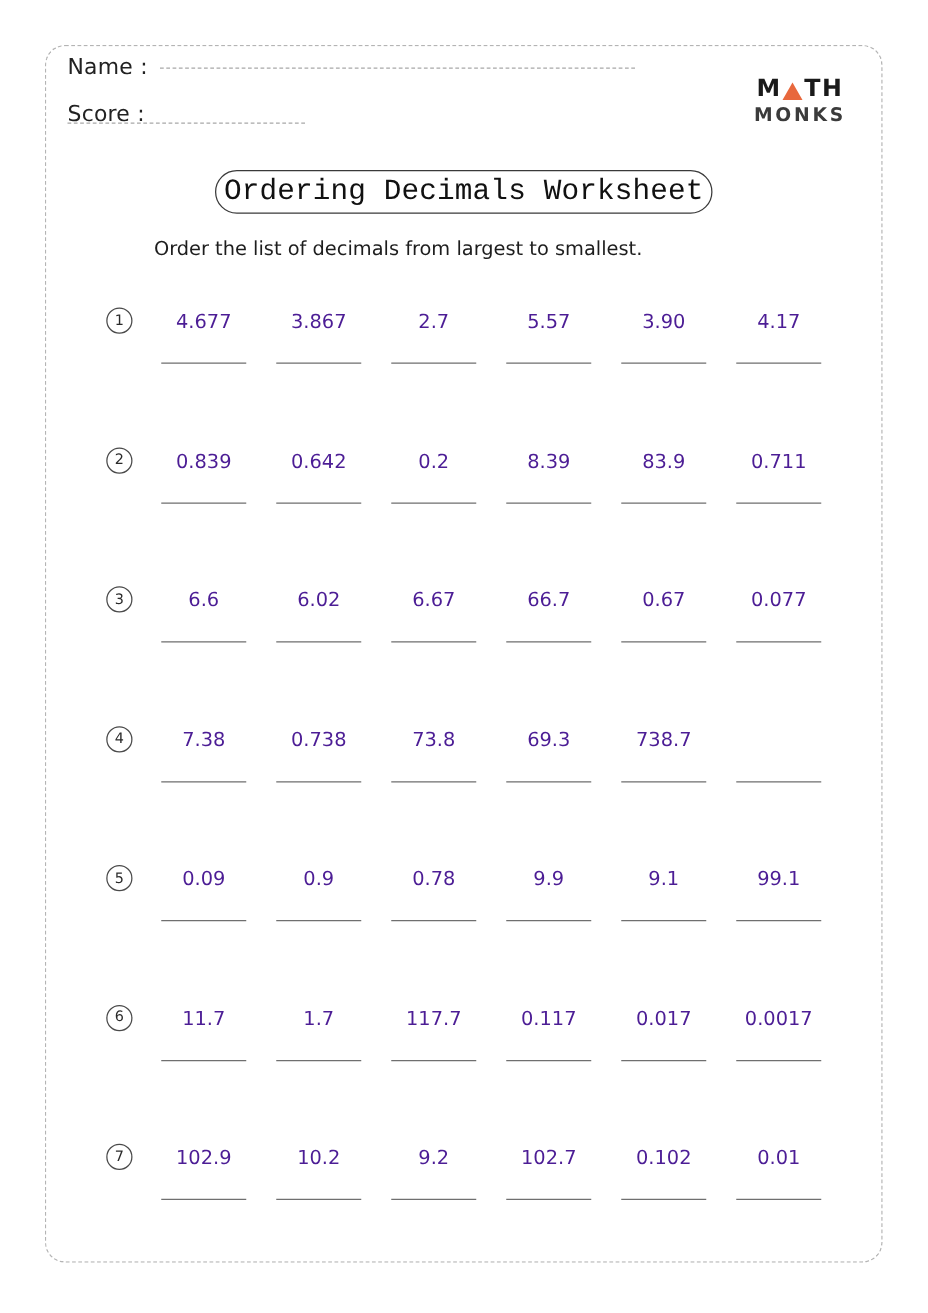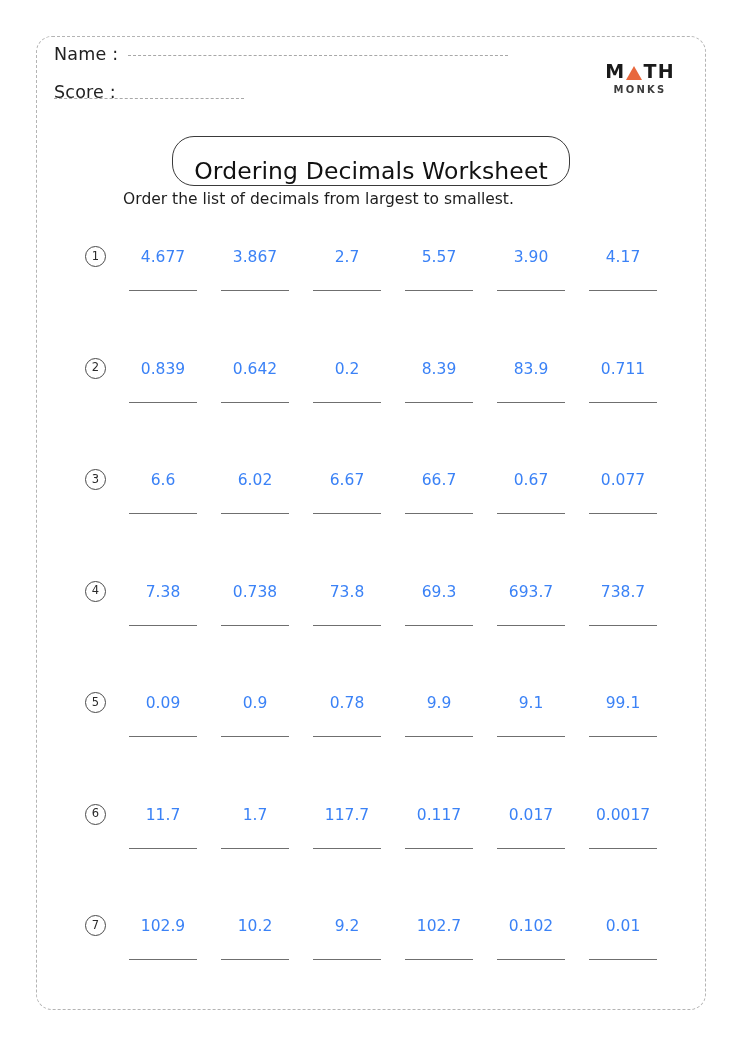--- a/index.html
+++ b/index.html
@@ -95,40 +95,41 @@
     width: 0;
     height: 0;
     border-left: 8px solid transparent;
     border-right: 8px solid transparent;
     border-bottom: 14px solid #e8683d;
     margin: 0 1px;
     position: relative;
     top: 1px;
   }
   #logo-sub {
-    font-size: 10px;
+    font-size: 15px;
     font-weight: 700;
     letter-spacing: 2.2px;
     color: #3b3b3b;
     margin-top: 4px;
   }
 
   
   #title-pill {
     position: absolute;
     left: 172px;
     top: 136px;
     width: 398px;
-    height: 50px;
+    height: 35px;
     box-sizing: border-box;
     border: 1.4px solid #3a3a3a;
     border-radius: 22px;
     display: flex;
-    align-items: flex-end;
+    align-items: center;
     justify-content: center;
+    font-family: Liberation Mono, monospace;
   }
   #title-text {
     font-size: 23.5px;
     color: #111111;
     letter-spacing: 0.1px;
     white-space: nowrap;
   }
 
   #subtitle {
     position: absolute;
@@ -171,21 +172,21 @@
     position: absolute;
     left: 117px;
     top: 0;
     width: 588px;
     display: flex;
   }
   .term-cell {
     width: 92px;
     text-align: center;
     font-size: 15.5px;
-    color: #3b82f6;
+    color: #4c1d95;
     padding-top: 16px;
   }
   .answer-lines {
     position: absolute;
     left: 117px;
     top: 58px;
     width: 588px;
     display: flex;
   }
   .answer-cell {
@@ -330,21 +331,20 @@
           </div>
         </div>
       </div>
       <div class="problem-row">
         <div class="row-number">4</div>
         <div class="terms">
           <div class="term-cell">7.38</div>
           <div class="term-cell">0.738</div>
           <div class="term-cell">73.8</div>
           <div class="term-cell">69.3</div>
-          <div class="term-cell">693.7</div>
           <div class="term-cell">738.7</div>
         </div>
         <div class="answer-lines">
           <div class="answer-cell">
             <div class="answer-line"></div>
           </div>
           <div class="answer-cell">
             <div class="answer-line"></div>
           </div>
           <div class="answer-cell">

